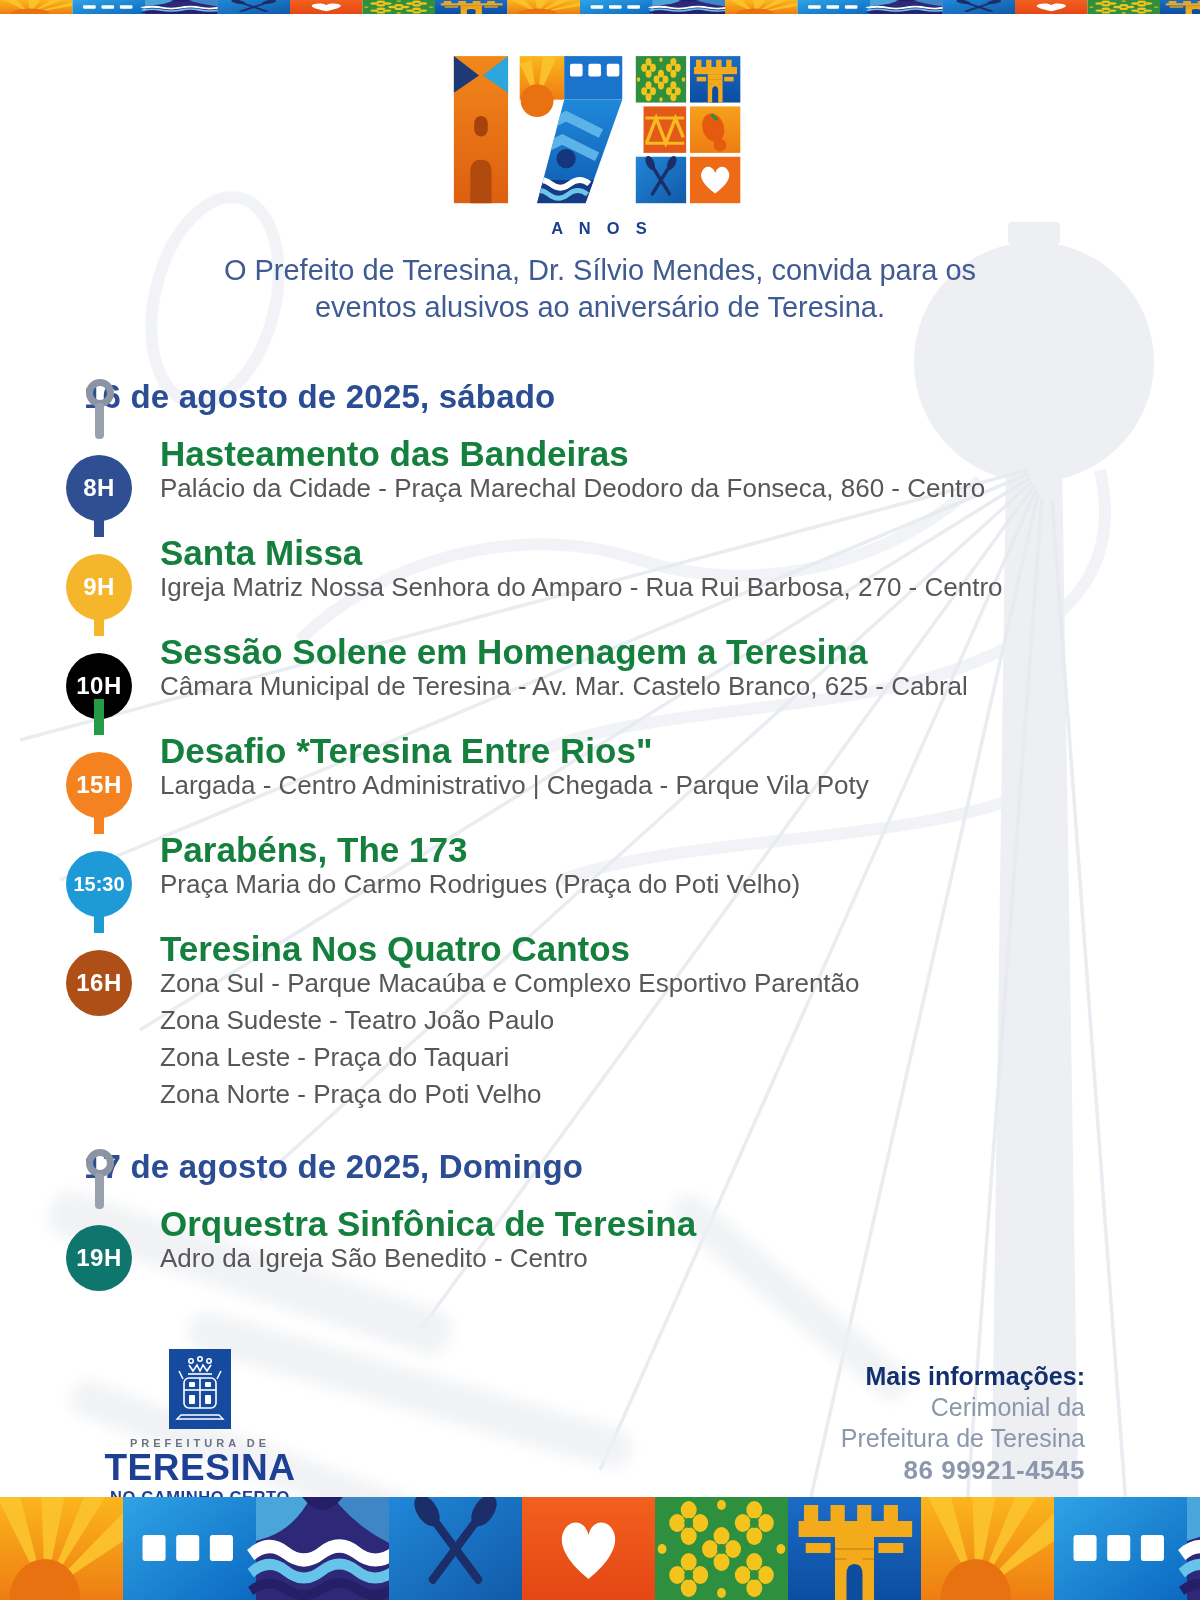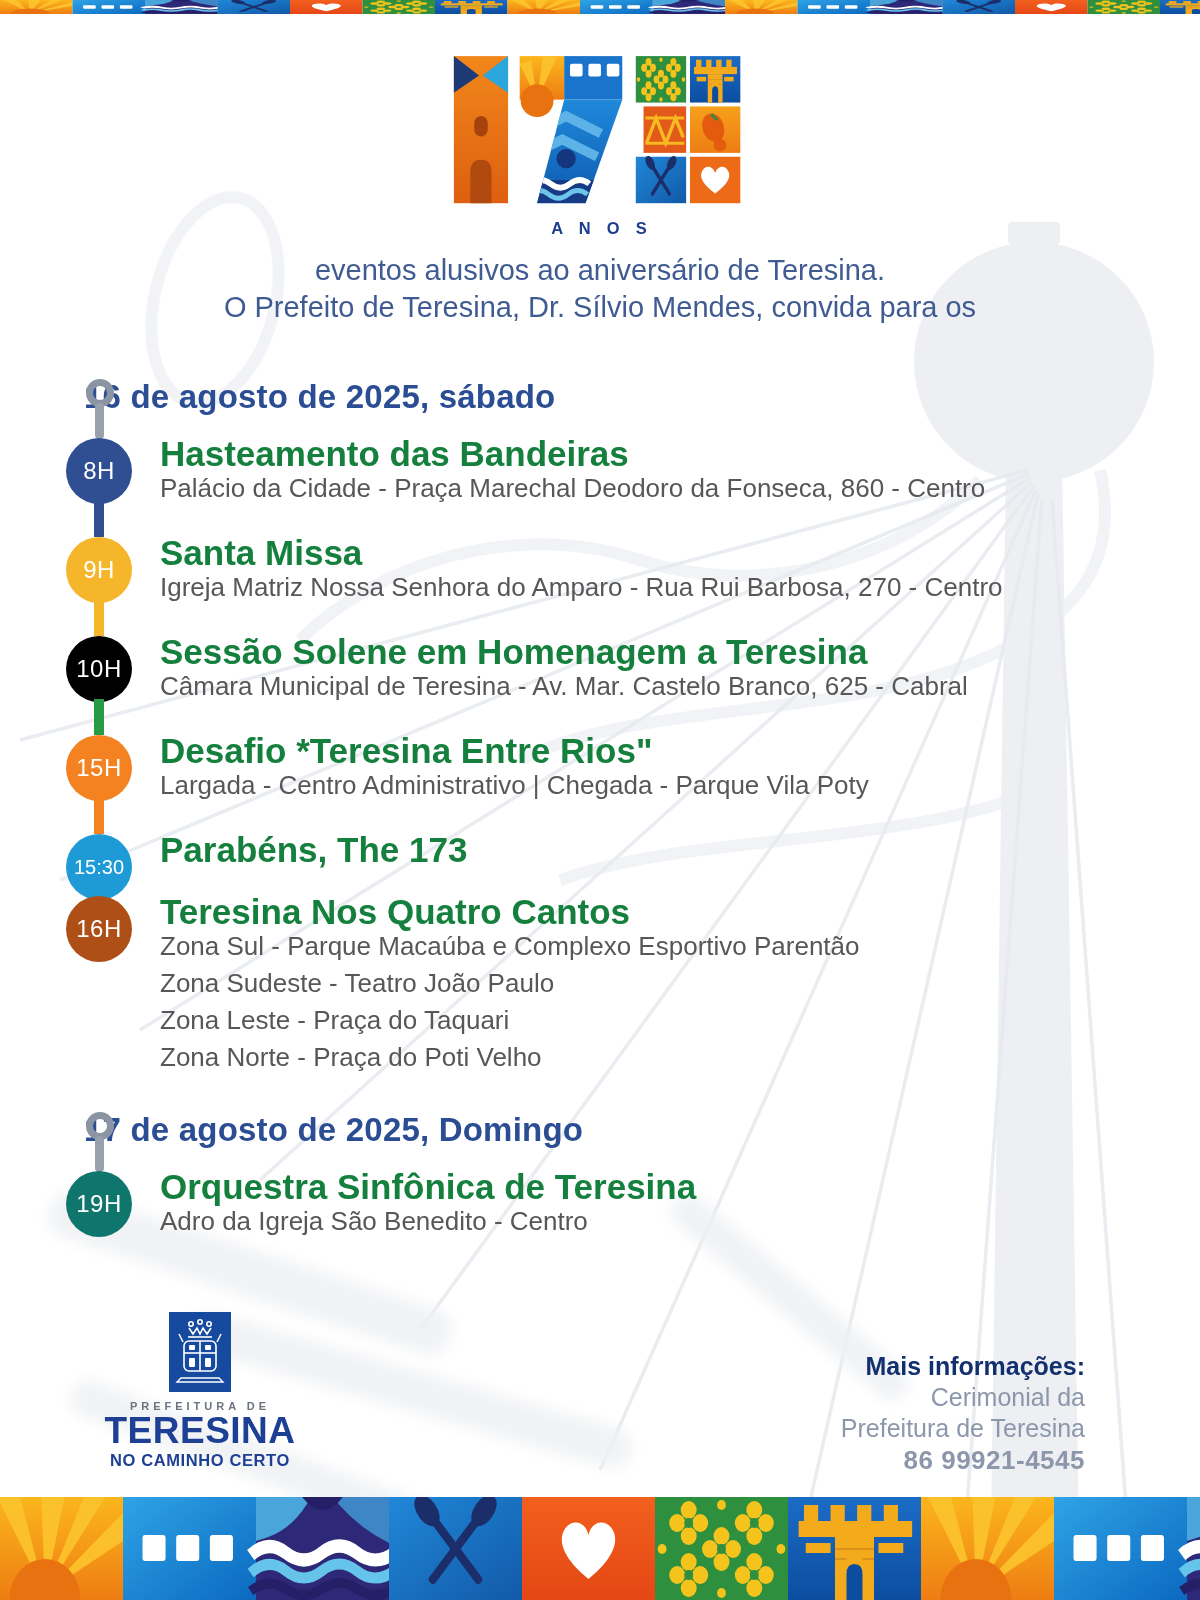--- a/index.html
+++ b/index.html
@@ -22,36 +22,36 @@
   
   .day-row{position:relative;padding-left:84px;height:60px;margin-top:52px;}
   .day-row.second{margin-top:34px;}
   .day-heading{font-size:33px;font-weight:800;color:#2b4d93;letter-spacing:.2px;line-height:40px;}
   .pin-ring{position:absolute;left:86px;top:2px;width:14px;height:14px;border:7px solid #8b94a3;border-radius:50%;}
   .pin-stem{position:absolute;left:95px;top:26px;bottom:-2px;width:9px;border-radius:4px;background:#98a0ae;}
   
   .event-row{position:relative;padding-left:160px;padding-bottom:29px;}
   .event-row.last{padding-bottom:0;}
   .time-circle{
-    position:absolute;left:66px;top:1px;width:66px;height:66px;border-radius:50%;
+    position:absolute;left:66px;top:18px;width:66px;height:66px;border-radius:50%;
     display:flex;align-items:center;justify-content:center;
-    color:#fff;font-weight:400;font-size:24px;letter-spacing:.5px;text-align:right;
+    color:#fff;font-weight:700;font-size:24px;letter-spacing:.5px;text-align:right;
   }
   .time-circle.small-label{font-size:20px;letter-spacing:0;}
   .connector{position:absolute;left:94px;top:64px;bottom:-1px;width:10px;}
   .event-title{font-size:35px;font-weight:700;color:#15803d;line-height:33px;}
   .event-loc{font-size:26px;color:#575757;line-height:37px;}
   
   .footer{display:flex;justify-content:space-between;align-items:flex-start;margin:72px 115px 0 95px;}
   .city-logo{width:210px;display:flex;flex-direction:column;align-items:center;}
   .crest{display:block;}
   .pref-label{margin-top:8px;font-size:11px;letter-spacing:4px;color:#6b7280;font-weight:600;}
   .city-name{font-size:37px;font-weight:800;color:#1d3f94;letter-spacing:.5px;line-height:1.05;}
   .city-tagline{font-size:16.5px;font-weight:800;color:#1d3f94;letter-spacing:.6px;}
-  .info-block{text-align:right;margin-top:39px;}
+  .info-block{text-align:right;margin-top:12px;}
   .info-heading{font-size:25px;font-weight:800;color:#13306e;line-height:31px;}
   .info-line{font-size:25px;color:#8d97ab;line-height:31px;}
   .info-phone{font-size:26px;font-weight:700;color:#8d97ab;line-height:33px;letter-spacing:.5px;}
 </style>
 </head>
 <body>
 
 <div class="page">
 
   <svg class="watermark" width="1200" height="1600" viewBox="0 0 1200 1600">
@@ -321,22 +321,22 @@
           <g>
             <rect x="248" y="104" width="52" height="48" fill="#ed6a17"></rect>
             <path d="M274,142 C263,134 256,125 261,118 C265,112 272,114 274,121 C276,114 283,112 287,118 C292,125 285,134 274,142 Z" fill="#fff"></path>
           </g>
         </g>
         <text x="157" y="184" text-anchor="middle" font-family="Liberation Sans, sans-serif" font-size="17" font-weight="bold" letter-spacing="6" fill="#1c3e8e">A N O S</text>
       </svg>
     </div>
 
     <div class="invitation">
+      <div>O Prefeito de Teresina, Dr. Sílvio Mendes, convida para os</div>
       <div>eventos alusivos ao aniversário de Teresina.</div>
-      <div>O Prefeito de Teresina, Dr. Sílvio Mendes, convida para os</div>
     </div>
 
     <div class="day-row">
       <span class="pin-ring"></span>
       <span class="pin-stem"></span>
       <div class="day-heading">16 de agosto de 2025, sábado</div>
     </div>
 
     <div class="event-row">
       <div class="time-circle" style="background-color: rgb(47, 79, 146);">8H</div>
@@ -363,20 +363,21 @@
       <div class="time-circle" style="background-color: rgb(245, 130, 32);">15H</div>
       <div class="connector" style="background-color: rgb(245, 130, 32);"></div>
       <div class="event-title">Desafio *Teresina Entre Rios"</div>
       <div class="event-loc">Largada - Centro Administrativo | Chegada - Parque Vila Poty</div>
     </div>
 
     <div class="event-row">
       <div class="time-circle small-label" style="background-color: rgb(30, 154, 214);">15:30</div>
       <div class="connector" style="background-color: rgb(30, 154, 214);"></div>
       <div class="event-title">Parabéns, The 173</div>
+      <div class="event-loc">Praça Maria do Carmo Rodrigues (Praça do Poti Velho)</div>
     </div>
 
     <div class="event-row last">
       <div class="time-circle" style="background-color: rgb(173, 79, 23);">16H</div>
       <div class="event-title">Teresina Nos Quatro Cantos</div>
       <div class="event-loc">Zona Sul - Parque Macaúba e Complexo Esportivo Parentão</div>
       <div class="event-loc">Zona Sudeste - Teatro João Paulo</div>
       <div class="event-loc">Zona Leste - Praça do Taquari</div>
       <div class="event-loc">Zona Norte - Praça do Poti Velho</div>
     </div>

